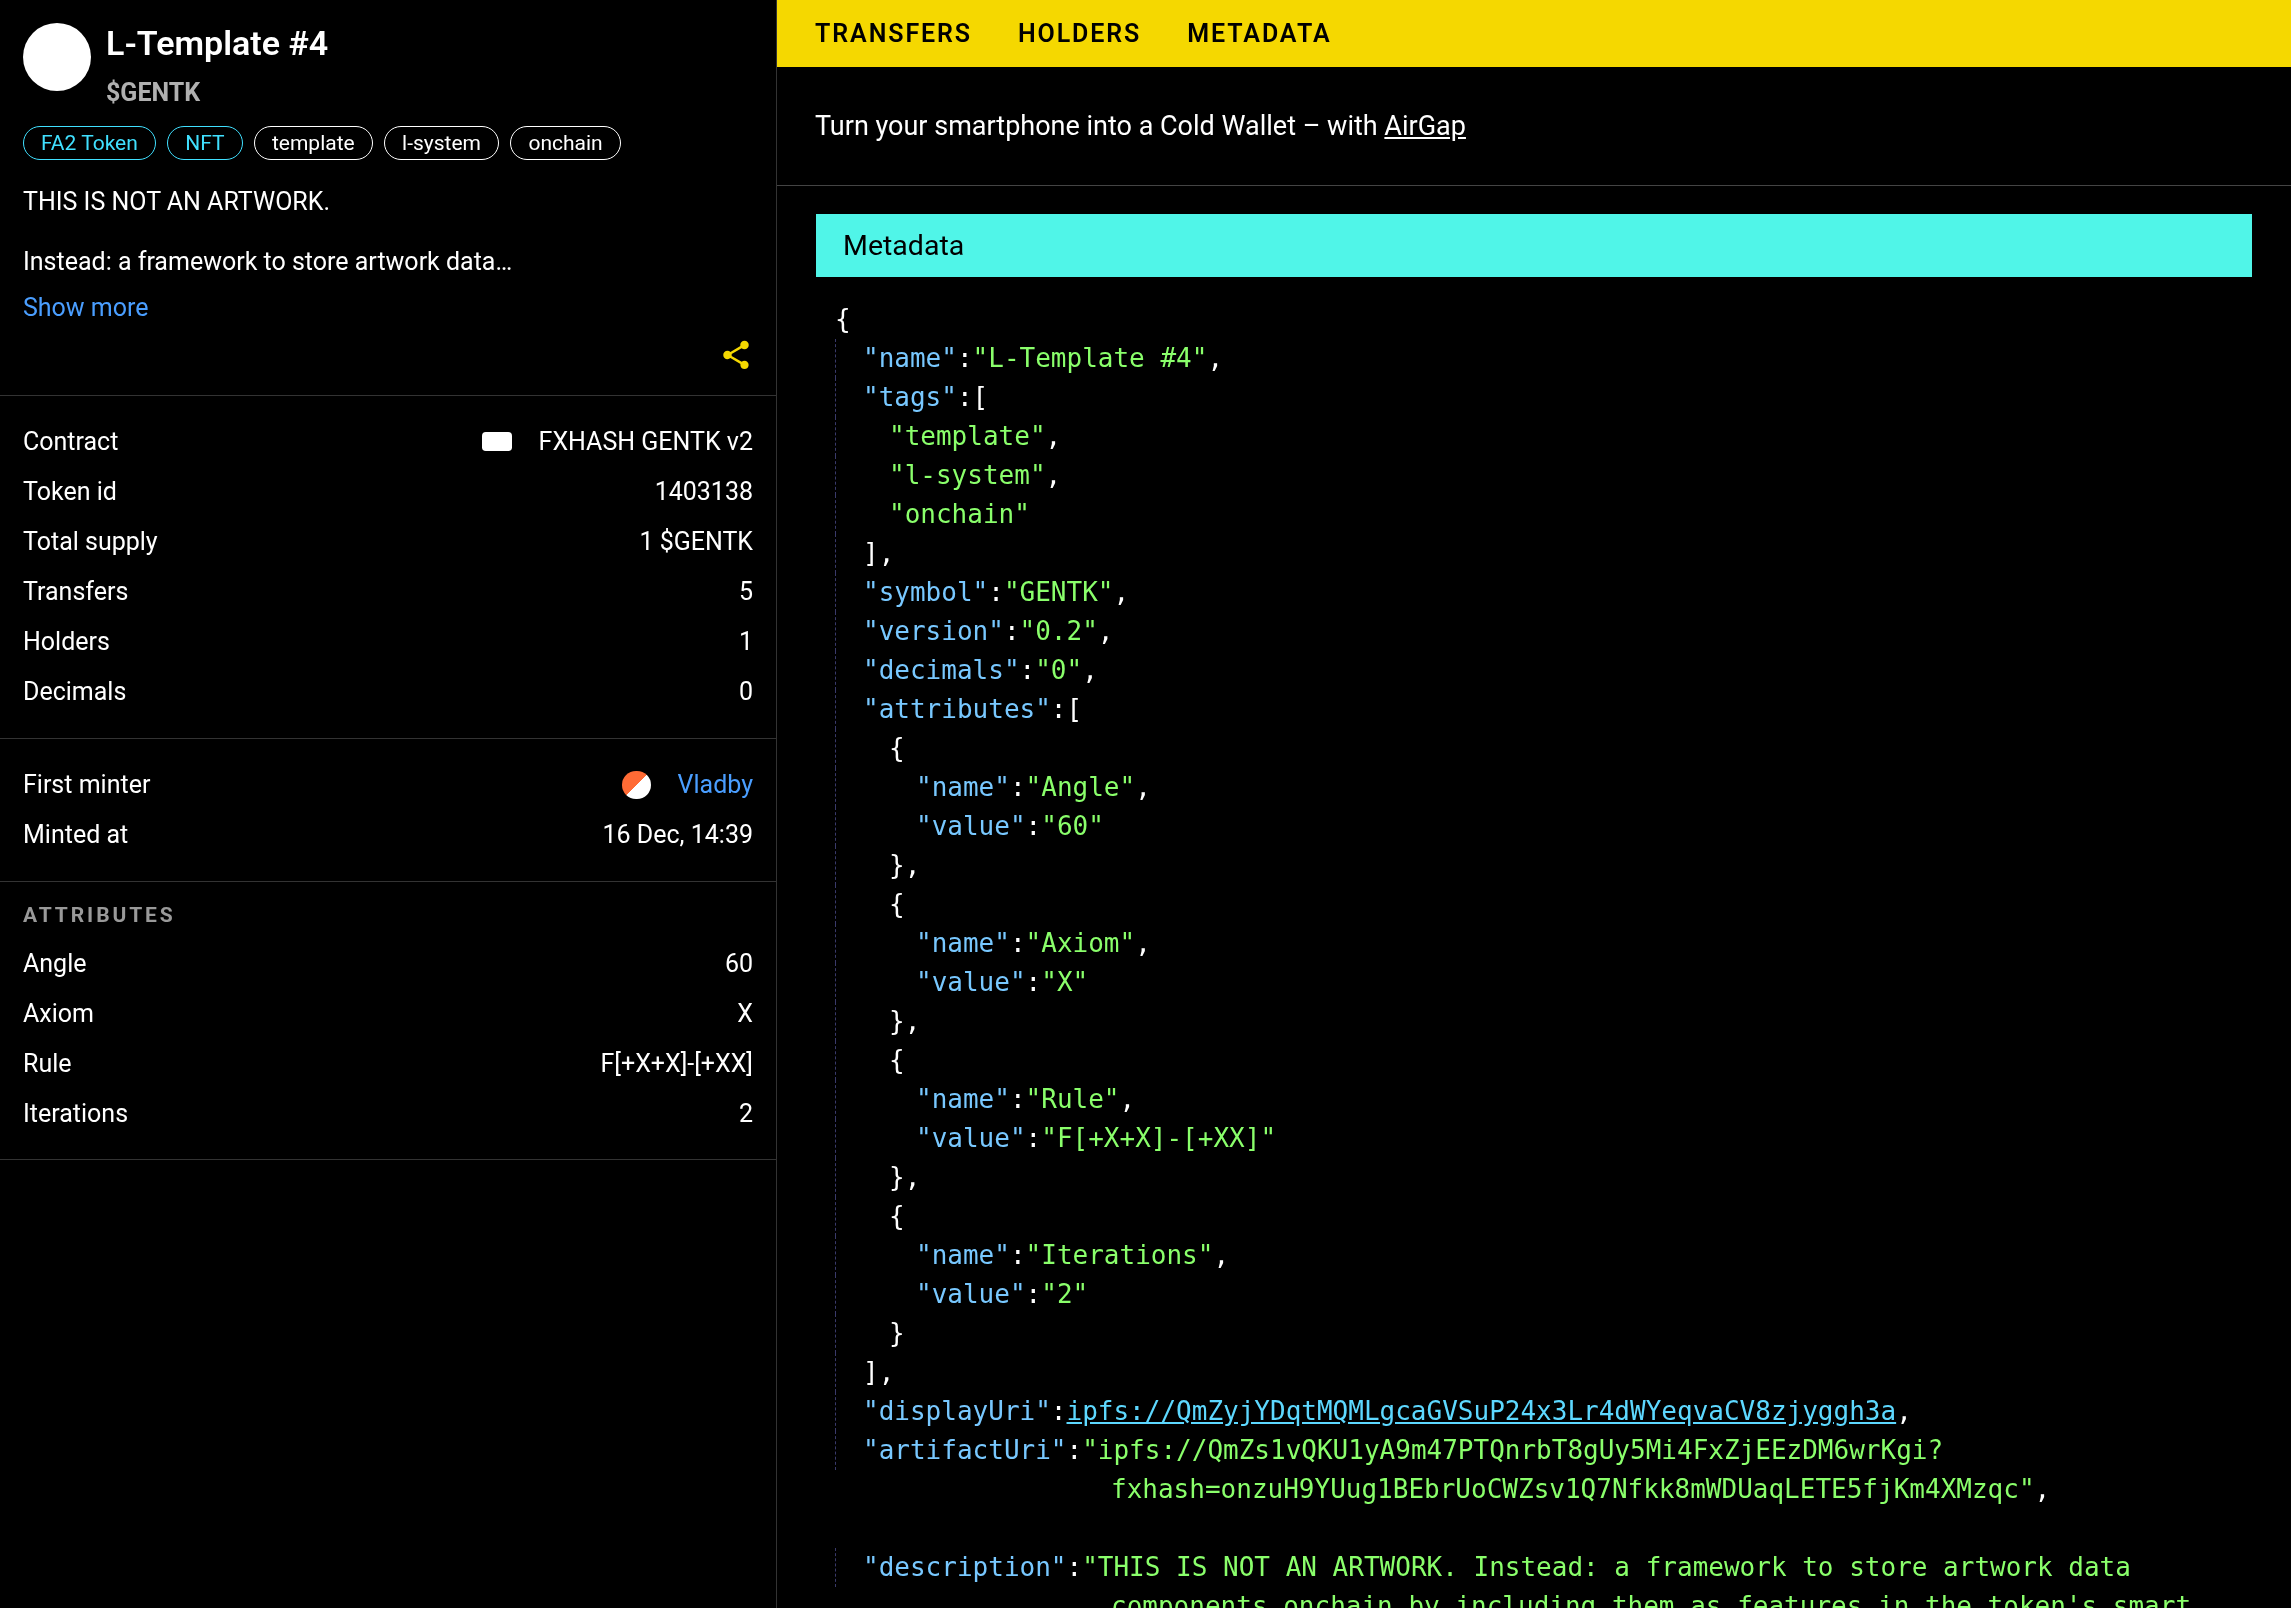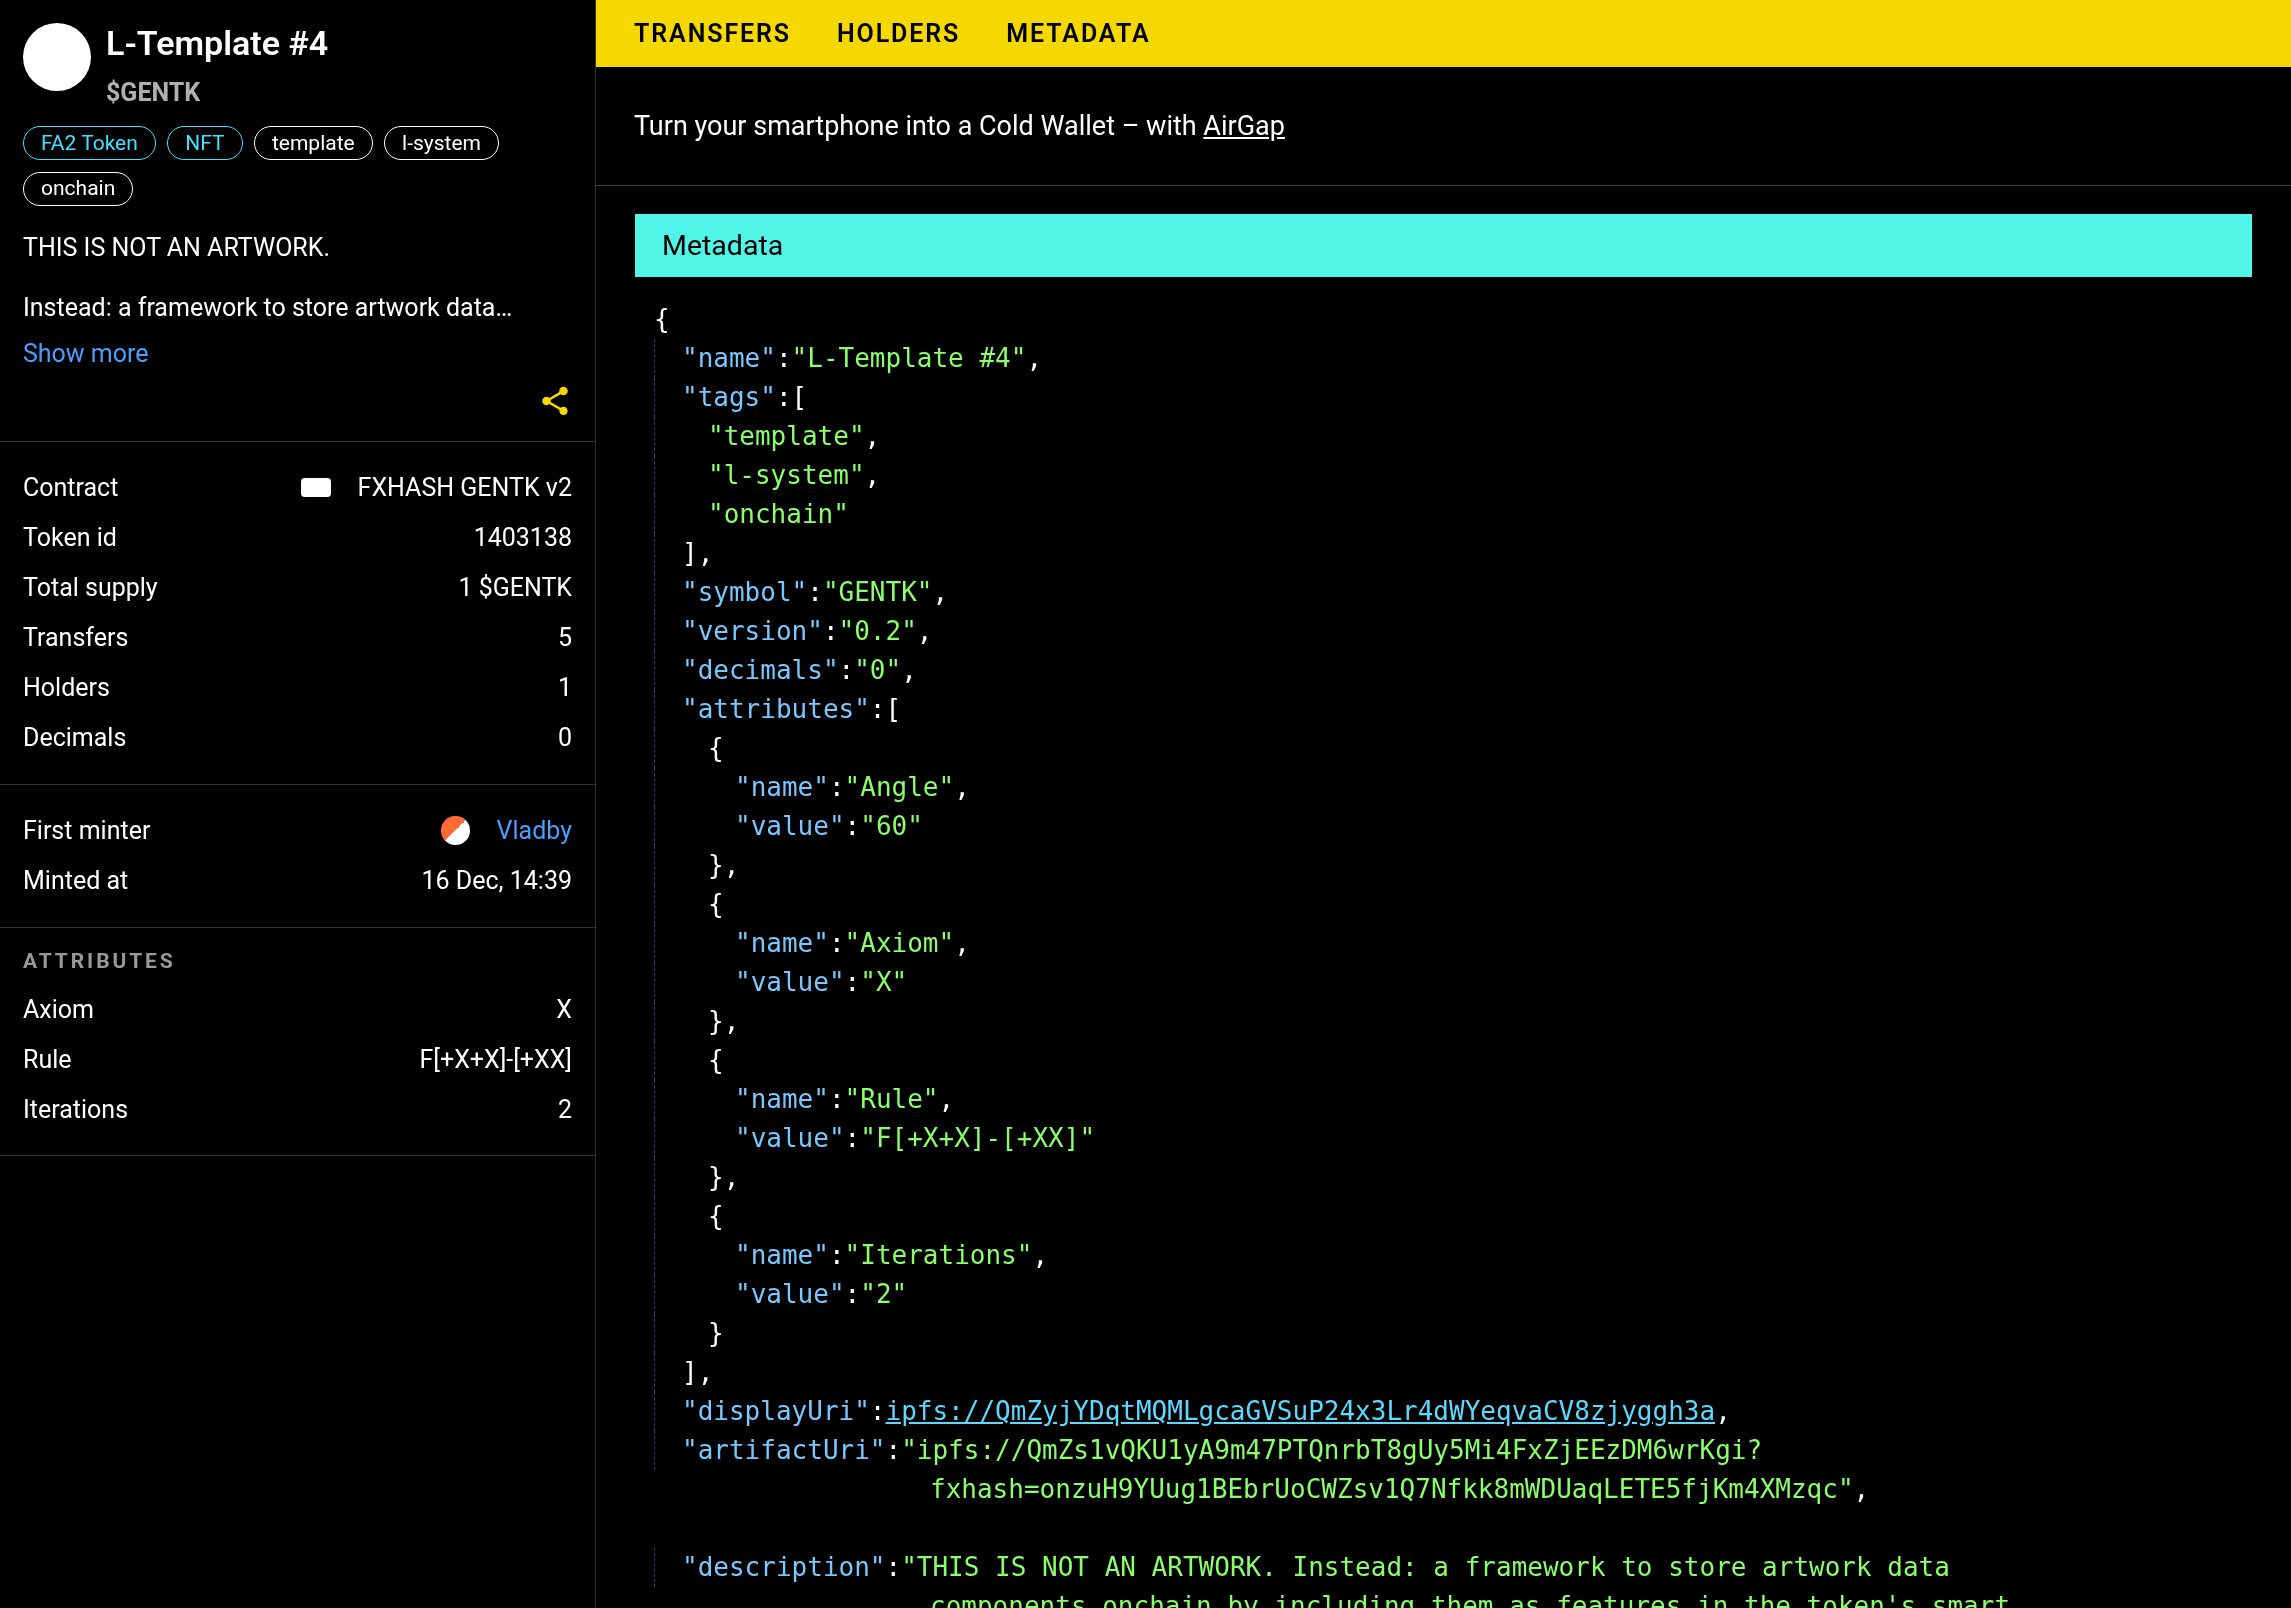--- a/index.html
+++ b/index.html
@@ -10,21 +10,21 @@
 body {
   background: #000;
   color: #fff;
   font-family: -apple-system, BlinkMacSystemFont, 'Segoe UI', Roboto, Helvetica, Arial, sans-serif;
   display: flex;
   width: 2291px;
   height: 1608px;
   overflow: hidden;
 }
 .sidebar {
-  width: 596px;
+  width: 777px;
   flex-shrink: 0;
   border-right: 1px solid #333;
   overflow-y: auto;
 }
 .header-row {
   display: flex;
   align-items: flex-start;
   padding: 23px 23px 11.4px 23px;
   gap: 15px;
 }
@@ -269,20 +269,24 @@
       </span>
     </div>
     <div class="kv-row">
       <span class="kv-label">Minted at</span>
       <span class="kv-value">16 Dec, 14:39</span>
     </div>
   </div>
 
   <div class="section">
     <div class="section-heading">ATTRIBUTES</div>
+    <div class="kv-row">
+      <span class="kv-label">Angle</span>
+      <span class="kv-value">60</span>
+    </div>
     <div class="kv-row">
       <span class="kv-label">Axiom</span>
       <span class="kv-value">X</span>
     </div>
     <div class="kv-row">
       <span class="kv-label">Rule</span>
       <span class="kv-value">F[+X+X]-[+XX]</span>
     </div>
     <div class="kv-row">
       <span class="kv-label">Iterations</span>

